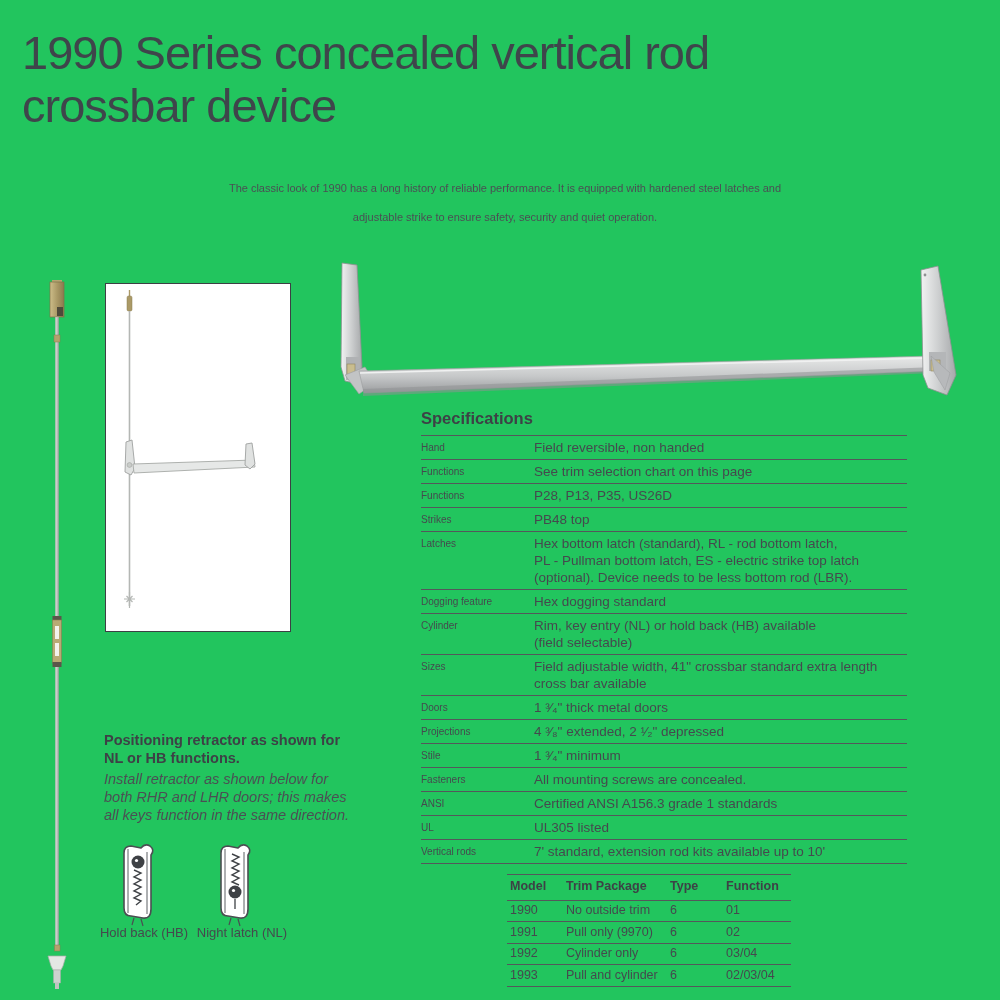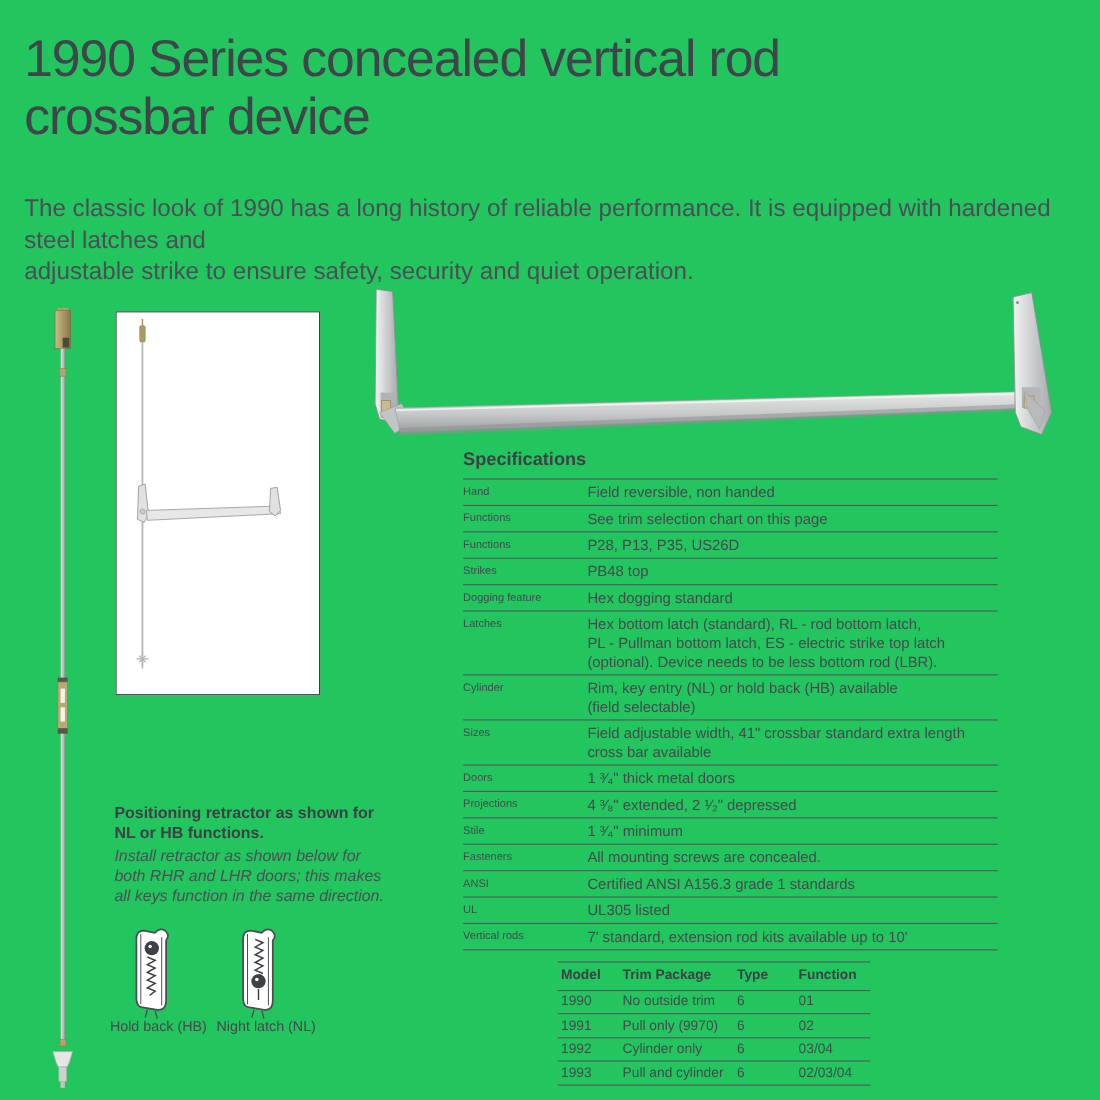--- a/index.html
+++ b/index.html
@@ -11,21 +11,21 @@
   .abs { position:absolute; }
 
   .title {
     left:22px; top:26px; width:900px;
     font-size:47px; line-height:53px; font-weight:300; letter-spacing:-1px;
     color:#3f454b; white-space:pre-line;
   }
 
   .intro { left:22px; top:174px; width:966px; }
   .intro-heading { font-size:17px; font-weight:bold; color:#3d4146; margin-bottom:9px; }
-  .intro-body { font-size:22px; line-height:29px; color:#4b4f54; white-space:pre-line; }
+  .intro-body { font-size:11px; line-height:29px; color:#4b4f54; white-space:pre-line;text-align:center; }
 
   .figure-box {
     left:105px; top:283px; width:186px; height:349px;
     border:1.5px solid #3c4044; background:#ffffff;
   }
 
   .specs { left:421px; top:409px; width:486px; }
   .specs-heading { font-size:16.5px; font-weight:bold; color:#3d4146; margin-bottom:7px; }
   .spec-table { border-bottom:1.5px solid #54575b; }
   .spec-row {
@@ -148,28 +148,28 @@
       </div>
       <div class="spec-row">
         <div class="spec-label">Functions</div>
         <div class="spec-value">P28, P13, P35, US26D</div>
       </div>
       <div class="spec-row">
         <div class="spec-label">Strikes</div>
         <div class="spec-value">PB48 top</div>
       </div>
       <div class="spec-row">
-        <div class="spec-label">Dogging feature</div>
-        <div class="spec-value">Hex dogging standard</div>
-      </div>
-      <div class="spec-row">
         <div class="spec-label">Latches</div>
         <div class="spec-value">Hex bottom latch (standard), RL - rod bottom latch,
 PL - Pullman bottom latch, ES - electric strike top latch
 (optional). Device needs to be less bottom rod (LBR).</div>
+      </div>
+      <div class="spec-row">
+        <div class="spec-label">Dogging feature</div>
+        <div class="spec-value">Hex dogging standard</div>
       </div>
       <div class="spec-row">
         <div class="spec-label">Cylinder</div>
         <div class="spec-value">Rim, key entry (NL) or hold back (HB) available
 (field selectable)</div>
       </div>
       <div class="spec-row">
         <div class="spec-label">Sizes</div>
         <div class="spec-value">Field adjustable width, 41" crossbar standard extra length
 cross bar available</div>

